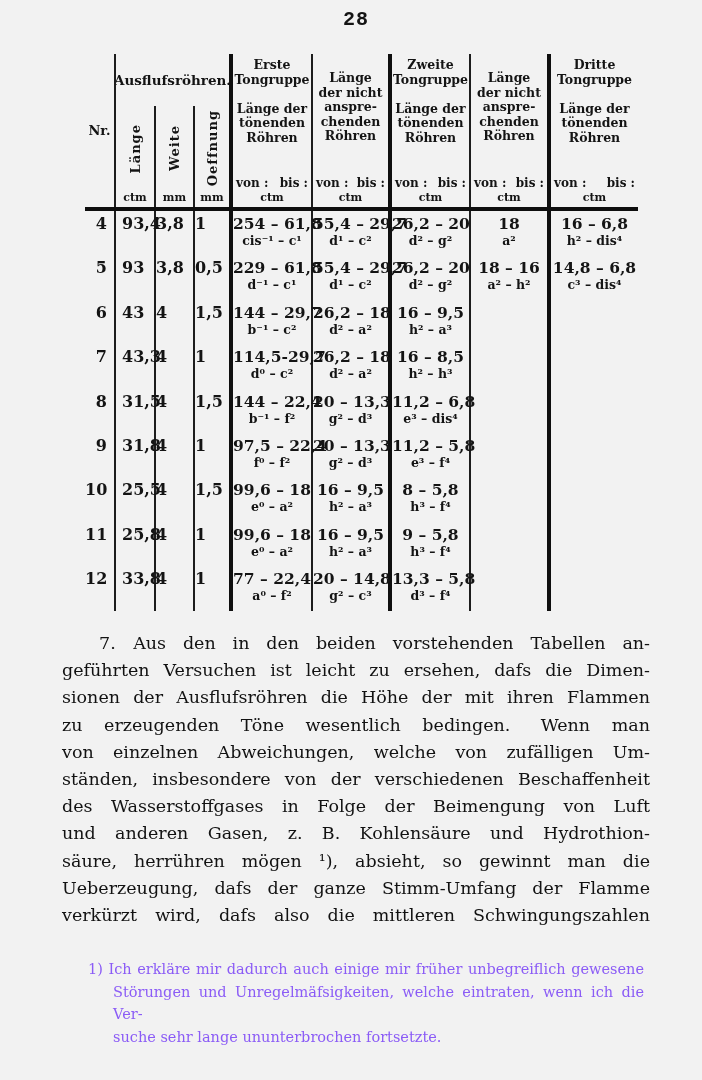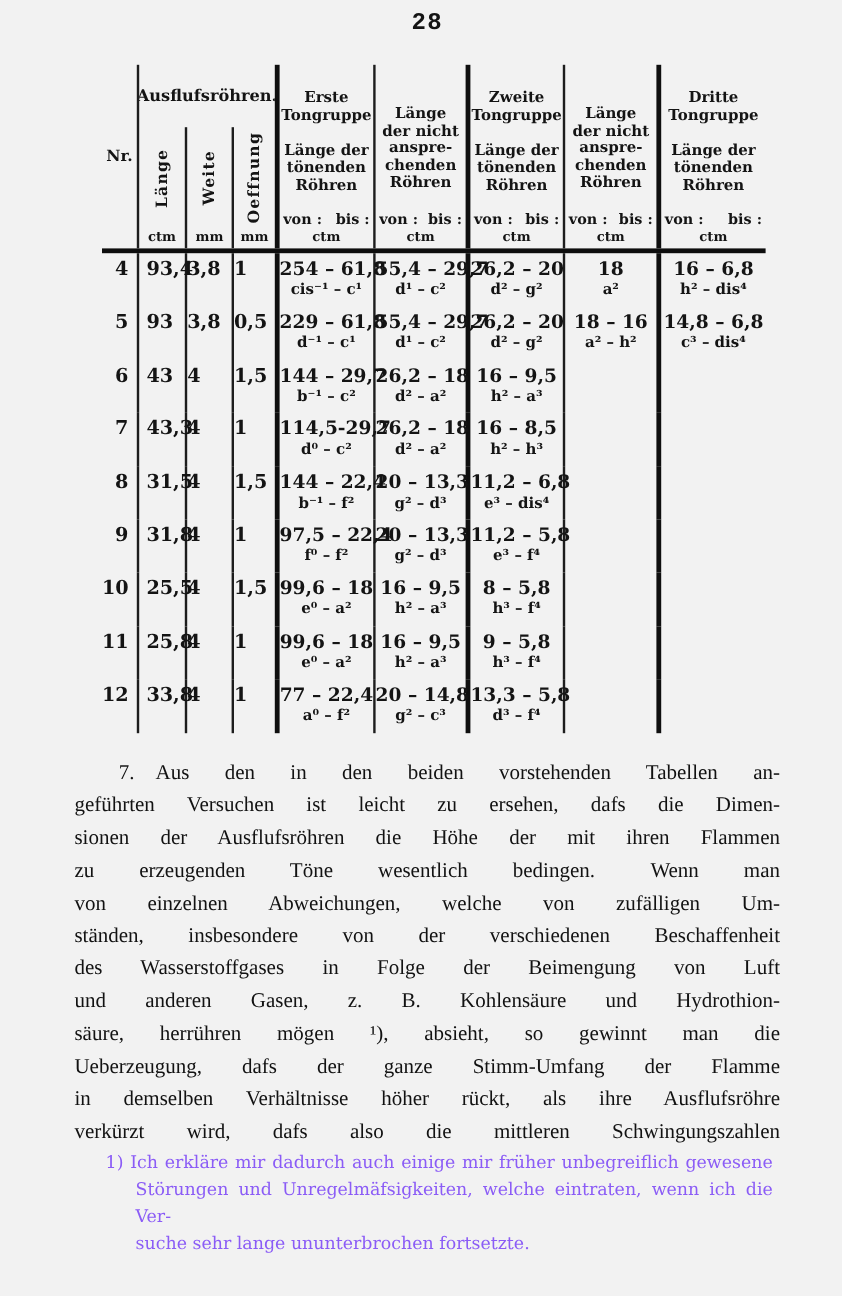--- a/index.html
+++ b/index.html
@@ -21,38 +21,38 @@
   .hc-grp{display:flex;flex-direction:column;justify-content:flex-end;}
   .grp-head{height:52px;display:flex;align-items:center;justify-content:center;
             font-size:13.5px;white-space:nowrap;}
   .grp-sub{flex:1;display:flex;}
   .sub{display:flex;flex-direction:column;box-sizing:border-box;}
   .w40{width:40px;} .w39{width:39px;} .w38{flex:1;}
   .vlabel{flex:1;display:flex;align-items:center;justify-content:center;}
   .rot{writing-mode:vertical-rl;transform:rotate(180deg);font-size:13px;letter-spacing:1px;}
   .unit{height:16px;text-align:center;font-size:11px;line-height:14px;}
   .hc-tone{display:flex;flex-direction:column;}
-  .ttext{flex:1;white-space:pre-line;text-align:center;font-size:12.5px;line-height:14.5px;padding-top:4px;margin-top:16px;}
+  .ttext{flex:1;white-space:pre-line;text-align:center;font-size:12.5px;line-height:14.5px;padding-top:4px;}
   .ttext.pad{padding-top:17px;}
   .vonbis{display:flex;justify-content:space-between;padding:0 3px;font-size:12px;height:15px;line-height:14px;}
 
   .tbody{}
   .row{display:grid;grid-template-columns:31px 40px 39px 38px 80px 79px 79px 80px 87px;
        height:44.4px;}
   .cell{box-sizing:border-box;padding-top:3px;font-size:16px;line-height:19px;overflow:visible;}
   .c-nr{text-align:right;padding-right:7px;}
   .c-laenge{text-align:left;padding-left:6px;}
   .c-weite,.c-oeff{text-align:left;}
   .c-tone{text-align:center;}
   .range{font-size:15.5px;line-height:19px;white-space:nowrap;}
   .notes{font-size:12.5px;line-height:16px;white-space:nowrap;}
 
   
   .para{position:absolute;left:62px;top:630px;width:588px;font-size:17.5px;color:#121212;}
-  .pline{line-height:27.2px;text-align:justify;text-align-last:justify;white-space:nowrap0;font-family:Liberation Serif, serif;}
+  .pline{line-height:27.2px;text-align:justify;text-align-last:justify;white-space:nowrap0;}
   .pline.indent{padding-left:37px;}
 
   
   .footnote{position:absolute;left:88px;top:958px;width:556px;font-size:14.5px;color:#8b5cf6;}
   .fline{line-height:22.5px;text-align:justify;text-align-last:justify;}
   .fline.cont{margin-left:25px;}
   .fline.last{text-align:left;text-align-last:left;}
 </style>
 </head>
 <body>
@@ -409,21 +409,20 @@
       <div class="pline indent">7. Aus den in den beiden vorstehenden Tabellen an-</div>
       <div class="pline">geführten Versuchen ist leicht zu ersehen, dafs die Dimen-</div>
       <div class="pline">sionen der Ausflufsröhren die Höhe der mit ihren Flammen</div>
       <div class="pline">zu erzeugenden Töne wesentlich bedingen.  Wenn man</div>
       <div class="pline">von einzelnen Abweichungen, welche von zufälligen Um-</div>
       <div class="pline">ständen, insbesondere von der verschiedenen Beschaffenheit</div>
       <div class="pline">des Wasserstoffgases in Folge der Beimengung von Luft</div>
       <div class="pline">und anderen Gasen, z. B. Kohlensäure und Hydrothion-</div>
       <div class="pline">säure, herrühren mögen ¹), absieht, so gewinnt man die</div>
       <div class="pline">Ueberzeugung, dafs der ganze Stimm-Umfang der Flamme</div>
-      <div class="pline">in demselben Verhältnisse höher rückt, als ihre Ausflufsröhre</div>
       <div class="pline">verkürzt wird, dafs also die mittleren Schwingungszahlen</div>
     </div>
 
   <div class="footnote" id="footnote">
       <div class="fline">1) Ich erkläre mir dadurch auch einige mir früher unbegreiflich gewesene</div>
       <div class="fline cont">Störungen und Unregelmäfsigkeiten, welche eintraten, wenn ich die Ver-</div>
       <div class="fline cont last">suche sehr lange ununterbrochen fortsetzte.</div>
     </div>
 
 </div>

